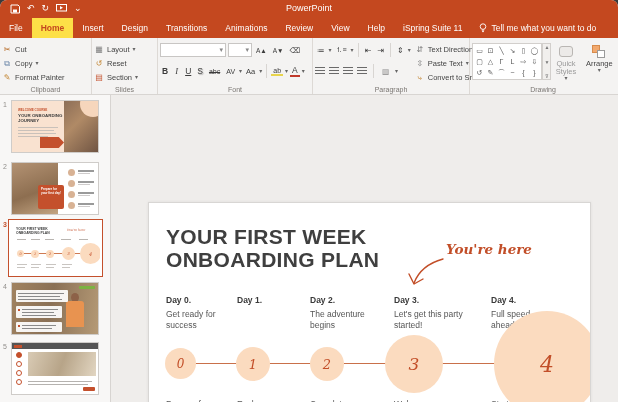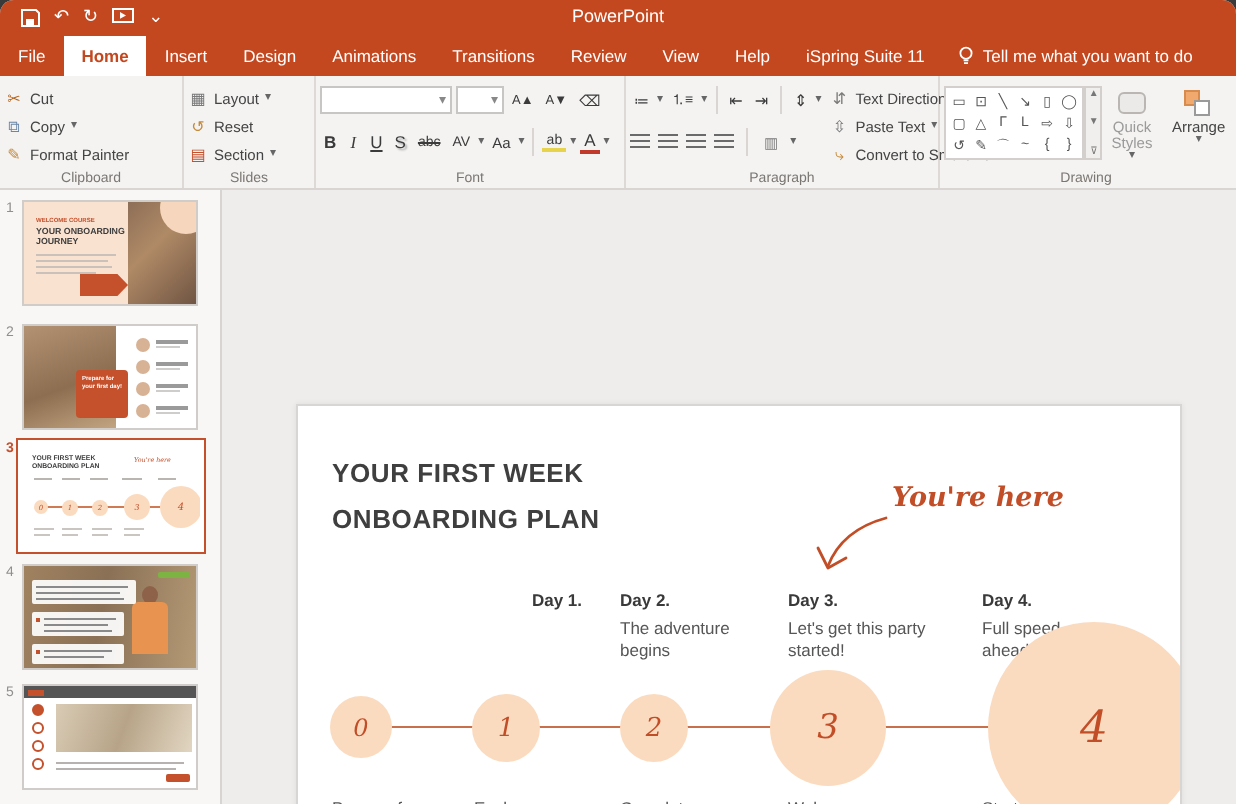--- a/index.html
+++ b/index.html
@@ -10,21 +10,21 @@
   .titlebar{position:absolute;left:0;top:0;width:618px;height:18px;background:#C4481F;}
   .qat{position:absolute;left:10px;top:2px;display:flex;gap:7px;align-items:center;color:#fff;}
   .qat .qbtn{font-size:9px;line-height:13px;color:#fff;cursor:default;}
   .qat svg{display:block;}
   .app-title{position:absolute;left:0;top:3px;width:618px;text-align:center;
              color:#fff;font-size:9px;}
   
   .tabbar{position:absolute;left:0;top:18px;width:618px;height:20px;background:#C4481F;
           display:flex;align-items:stretch;}
   .tab{color:#fff;font-size:8.5px;padding:0 9px;display:flex;align-items:center;white-space:nowrap;}
-  .tab.active{background:#ffffff;color:#C4481F;font-weight:bold;}
+  .tab.active{background:#fde047;color:#C4481F;font-weight:bold;}
   .tellme{display:flex;align-items:center;gap:4px;color:#fff;font-size:8.5px;padding:0 8px;white-space:nowrap;}
   
   .ribbon{position:absolute;left:0;top:38px;width:618px;height:57px;background:#f4f3f2;
           border-bottom:1px solid #d8d5d2;display:flex;}
   .rgroup{position:relative;height:100%;border-right:1px solid #ddd9d5;padding:3px 2px 10px 2px;}
   .glabel{position:absolute;bottom:1px;left:0;width:100%;text-align:center;
           font-size:7px;color:#7a7672;}
   .bigbtn{display:inline-flex;flex-direction:column;align-items:center;justify-content:flex-start;
           width:30px;height:44px;font-size:7.5px;color:#444;text-align:center;line-height:8px;padding-top:2px;}
   .bigbtn .bicon{height:17px;display:flex;align-items:center;justify-content:center;}
@@ -109,21 +109,21 @@
   .t5 .qc{position:absolute;left:4px;width:6px;height:6px;border-radius:50%;border:0.8px solid #C4502C;
       color:#C4502C;font-size:3px;display:flex;align-items:center;justify-content:center;}
   .t5 .qc.fill{background:#C4502C;color:#fff;}
   .t5 .photo{position:absolute;left:16px;top:9px;width:68px;height:24px;
       background:linear-gradient(110deg,#d9cbb5 0%,#b7a488 50%,#e2d6c2 100%);}
   .t5 .tl{position:absolute;left:16px;height:1px;background:#b5b2af;}
   .t5 .btn{position:absolute;right:3px;bottom:3px;width:12px;height:4px;background:#C4502C;border-radius:1px;}
   
   .slide{position:absolute;left:148px;top:107px;width:443px;height:278px;background:#fff;
          border:1px solid #d8d6d4;box-shadow:0 0 3px rgba(0,0,0,.07);overflow:hidden;}
-  .slide-title{position:absolute;left:17px;top:22px;font-size:13px;line-height:23px;font-weight:bold;
+  .slide-title{position:absolute;left:17px;top:22px;font-size:21px;line-height:23px;font-weight:bold;
          color:#3F3F3F;white-space:pre-line;letter-spacing:.3px;}
   .annotation{position:absolute;left:297px;top:38px;font-size:13.5px;color:#C24E28;
          font-family:"DejaVu Serif",serif;font-style:italic;font-weight:bold;}
   .annot-svg{position:absolute;left:0;top:0;pointer-events:none;}
   .dayhead{position:absolute;top:92px;font-size:8.5px;color:#4a4a4a;}
   .dayhead b{display:block;color:#3a3a3a;font-size:8.5px;margin-bottom:4px;}
   .dayhead span{display:block;white-space:pre-line;line-height:10.5px;color:#565656;}
   .cap{position:absolute;top:196px;font-size:8.5px;line-height:10.5px;color:#565656;white-space:pre-line;}
   .tl-line{position:absolute;left:32px;top:160px;width:366px;height:1px;background:#C9704A;}
   .circle{position:absolute;border-radius:50%;background:#FBDBBF;display:flex;align-items:center;
@@ -158,22 +158,22 @@
       <span class="qbtn">⌄</span>
     </div>
     <div class="app-title">PowerPoint</div>
   </div>
 
   <div class="tabbar">
     <span class="tab">File</span>
     <span class="tab active">Home</span>
     <span class="tab">Insert</span>
     <span class="tab">Design</span>
+    <span class="tab">Transitions</span>
     <span class="tab">Animations</span>
-    <span class="tab">Transitions</span>
     <span class="tab">Review</span>
     <span class="tab">View</span>
     <span class="tab">Help</span>
     <span class="tab">iSpring Suite 11</span>
     <span class="tellme">
       <svg width="8" height="11" viewBox="0 0 8 11">
           <circle cx="4" cy="3.6" r="2.8" fill="none" stroke="#fff" stroke-width="0.9"></circle>
           <path d="M2.8 7.2h2.4M3 8.6h2" stroke="#fff" stroke-width="0.9"></path>
         </svg>
       <span>Tell me what you want to do</span>
@@ -457,21 +457,26 @@
     <div class="slide">
       <div class="slide-title">YOUR FIRST WEEK
 ONBOARDING PLAN</div>
 
       <div class="annotation">You're here</div>
       <svg class="annot-svg" width="443" height="278" viewBox="0 0 443 278">
         <path d="M294 56 Q272 62 265 80" fill="none" stroke="#C24E28" stroke-width="1.4" stroke-linecap="round"></path>
         <path d="M260 71 L265 81 L274 76" fill="none" stroke="#C24E28" stroke-width="1.4" stroke-linecap="round" stroke-linejoin="round"></path>
       </svg>
 
-      <div class="dayhead" style="left:72px;width:70px;text-align:right;">
+      <div class="dayhead" style="left:17px;width:68px;">
+        <b>Day 0.</b>
+        <span>Get ready for
+success</span>
+      </div>
+      <div class="dayhead" style="left:88px;width:70px;">
         <b>Day 1.</b>
       </div>
       <div class="dayhead" style="left:161px;width:80px;">
         <b>Day 2.</b>
         <span>The adventure
 begins</span>
       </div>
       <div class="dayhead" style="left:245px;width:95px;">
         <b>Day 3.</b>
         <span>Let's get this party

